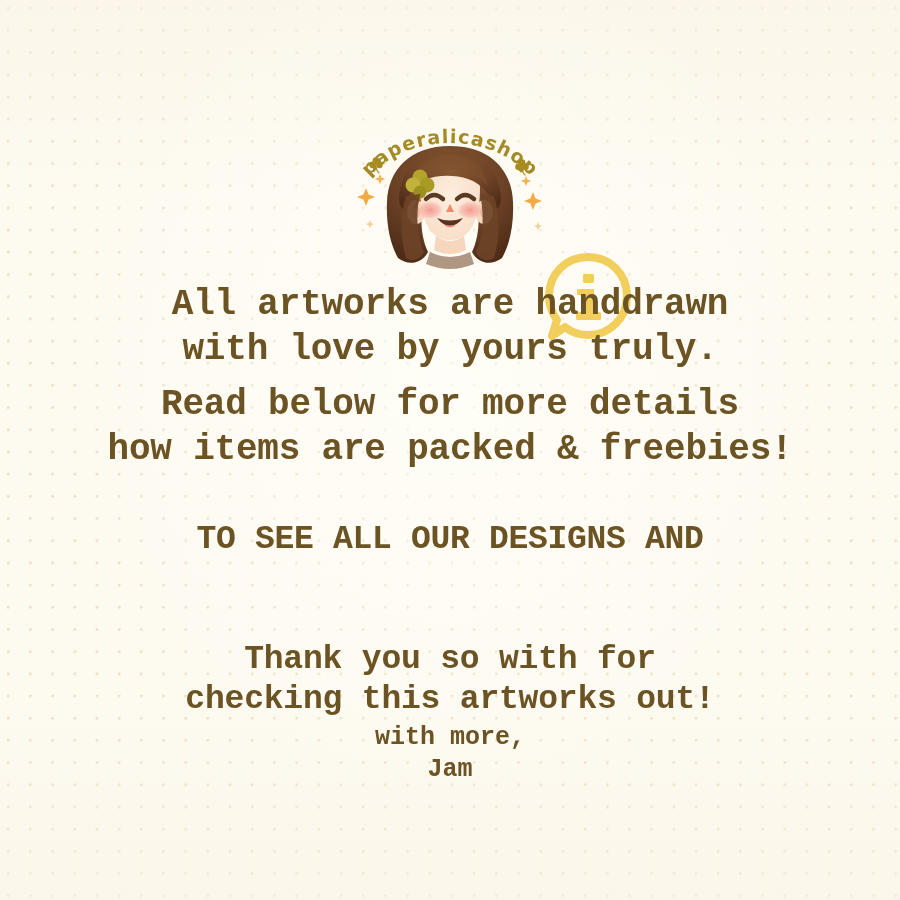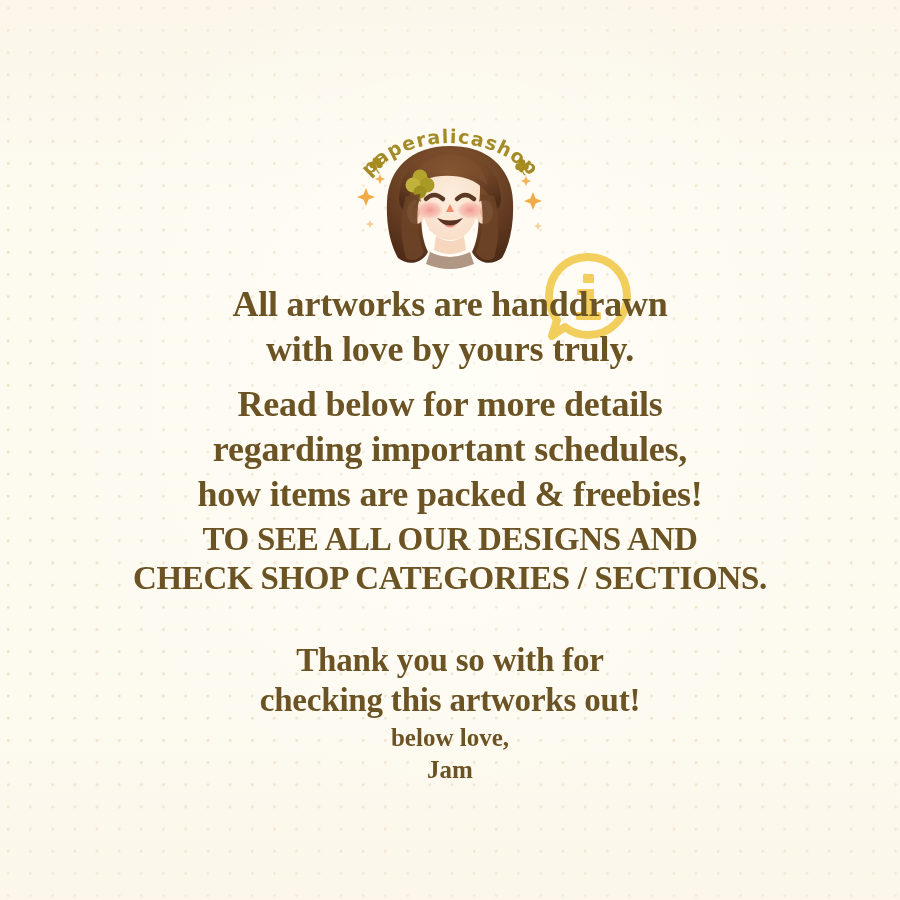--- a/index.html
+++ b/index.html
@@ -86,21 +86,21 @@
 
   
 
   
   .block {
     position: absolute;
     left: 0;
     width: 900px;
     text-align: center;
     color: #6b5324;
-    font-family: Liberation Serif, serif;
+    font-family: Liberation Mono, monospace;
     font-weight: 700;
     -webkit-font-smoothing: antialiased;
   }
   .block .ln {
     display: block;
     white-space: nowrap;
   }
 
   #block-intro      { top: 282px; font-size: 36px; line-height: 45px; letter-spacing: -0.2px; }
   #block-details    { top: 382px; font-size: 36px; line-height: 45px; letter-spacing: -0.2px; text-align: center; }
@@ -232,32 +232,30 @@
     </svg>
   </div>
 
   <div class="block" id="block-intro">
     <span class="ln">All artworks are handdrawn</span>
     <span class="ln">with love by yours truly.</span>
   </div>
 
   <div class="block" id="block-details">
     <span class="ln">Read below for more details</span>
-    <span class="ln">regarding important schedules,</span>
     <span class="ln">how items are packed &amp; freebies!</span>
   </div>
 
   <div class="block" id="block-categories">
     <span class="ln">TO SEE ALL OUR DESIGNS AND</span>
-    <span class="ln">CHECK SHOP CATEGORIES / SECTIONS.</span>
   </div>
 
   <div class="block" id="block-thanks">
     <span class="ln">Thank you so with for</span>
     <span class="ln">checking this artworks out!</span>
   </div>
 
   <div class="block" id="block-signoff">
-    <span class="ln">below love,</span>
+    <span class="ln">with more,</span>
     <span class="ln">Jam</span>
   </div>
 
 </div>
 
 </body></html>

